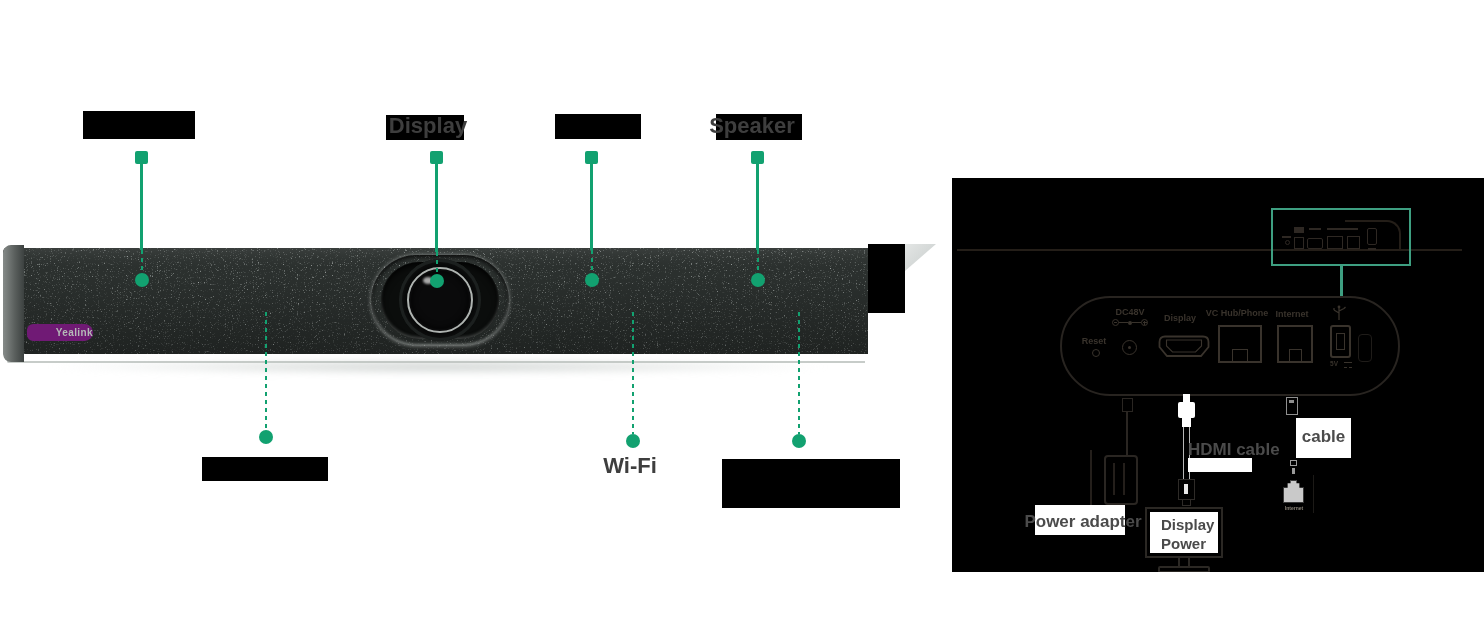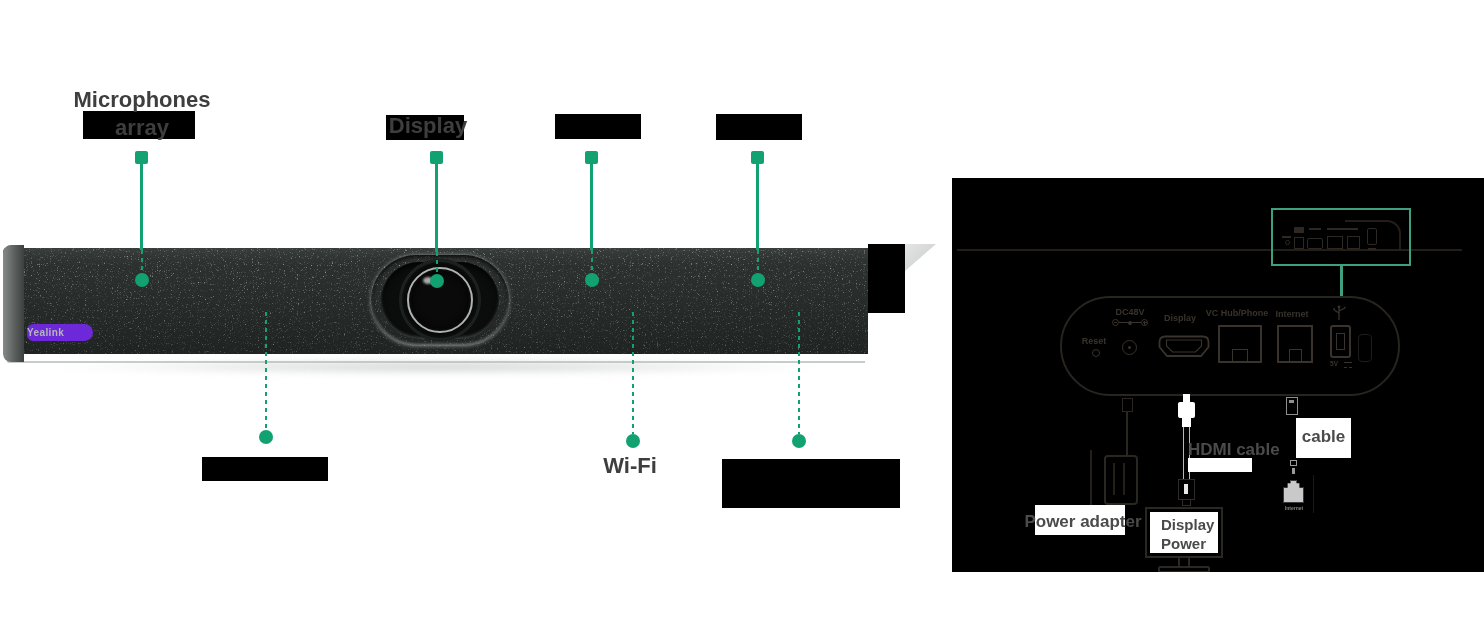--- a/index.html
+++ b/index.html
@@ -55,22 +55,22 @@
                 background:linear-gradient(#15181 7,#2c302e 35%,#0c0e0d 70%,#3a3e3c)"></div>
     <div class="a" style="left:4px;top:117px;width:858px;height:2px;background:#b9bfbb;opacity:.8"></div>
 
     <div class="a" style="left:0;top:1px;width:21px;height:117px;border-radius:8px 0 0 8px;
                 background:linear-gradient(to right,#868b89,#5b605e 55%,#3c4140)"></div>
 
     <div class="a" style="left:857px;top:1px;width:8px;height:117px;border-radius:0 4px 4px 0;
                 background:linear-gradient(to right,#30343
 2,#585d5b)"></div>
 
-    <div class="a" style="left:24px;top:80px;width:66px;height:17px;background:#6d28d9;border-radius:8px 11px 11px 8px;
-                display:flex;align-items:center;justify-content:flex-start">
+    <div class="a" style="left:24px;top:80px;width:66px;height:17px;background:#701a75;border-radius:8px 11px 11px 8px;
+                display:flex;align-items:center;justify-content:flex-end">
       <span style="font-size:10px;font-weight:bold;color:#b4b9b7;letter-spacing:.4px">Yealink</span>
     </div>
 
     <div class="a" style="left:368px;top:11px;width:138px;height:91px;border-radius:46px;
                 background:linear-gradient(#16191
 
 8,#23272 5);
                 box-shadow:inset 0 2px 5px rgba(0,0,0,.9), inset 0 -2px 3px rgba(210,216,213,.55), 0 0 4px rgba(235,240,238,.5)">
       <div class="a" style="left:10px;top:7px;width:118px;height:77px;border-radius:39px;background:#0b0d0c;
                   box-shadow:inset 0 -2px 3px rgba(190,196,193,.28), inset 0 3px 6px rgba(0,0,0,.9)"></div>
@@ -113,31 +113,28 @@
   <div class="a dshv" style="left:265px;top:312px;height:118px"></div>
   <div class="a dot" style="left:259px;top:430px"></div>
 
   <div class="a dshv" style="left:632px;top:312px;height:122px"></div>
   <div class="a dot" style="left:626px;top:434px"></div>
 
   <div class="a dshv" style="left:798px;top:312px;height:122px"></div>
   <div class="a dot" style="left:792px;top:434px"></div>
 
   <div class="a blk" style="left:83px;top:111px;width:112px;height:28px"></div>
-  <div class="a cv" style="left:42px;top:86px;width:200px">
-    <div>Microphones</div>
-    <div>array</div>
-  </div>
 
   <div class="a blk" style="left:386px;top:115px;width:78px;height:25px"></div>
   <div class="a cv" style="left:328px;top:112px;width:200px">Display</div>
 
   <div class="a blk" style="left:555px;top:114px;width:86px;height:25px"></div>
 
   <div class="a blk" style="left:716px;top:114px;width:86px;height:26px"></div>
+  <div class="a cv" style="left:652px;top:112px;width:200px">Speaker</div>
 
   <div class="a blk" style="left:202px;top:457px;width:126px;height:24px"></div>
 
   <div class="a cv" style="left:530px;top:452px;width:200px">Wi-Fi</div>
 
   <div class="a blk" style="left:722px;top:459px;width:178px;height:49px"></div>
   <div class="a cv" style="left:710px;top:452px;text-align:left">
   </div>
 
   <div class="a" style="left:952px;top:178px;width:532px;height:394px;background:#000;overflow:hidden">

